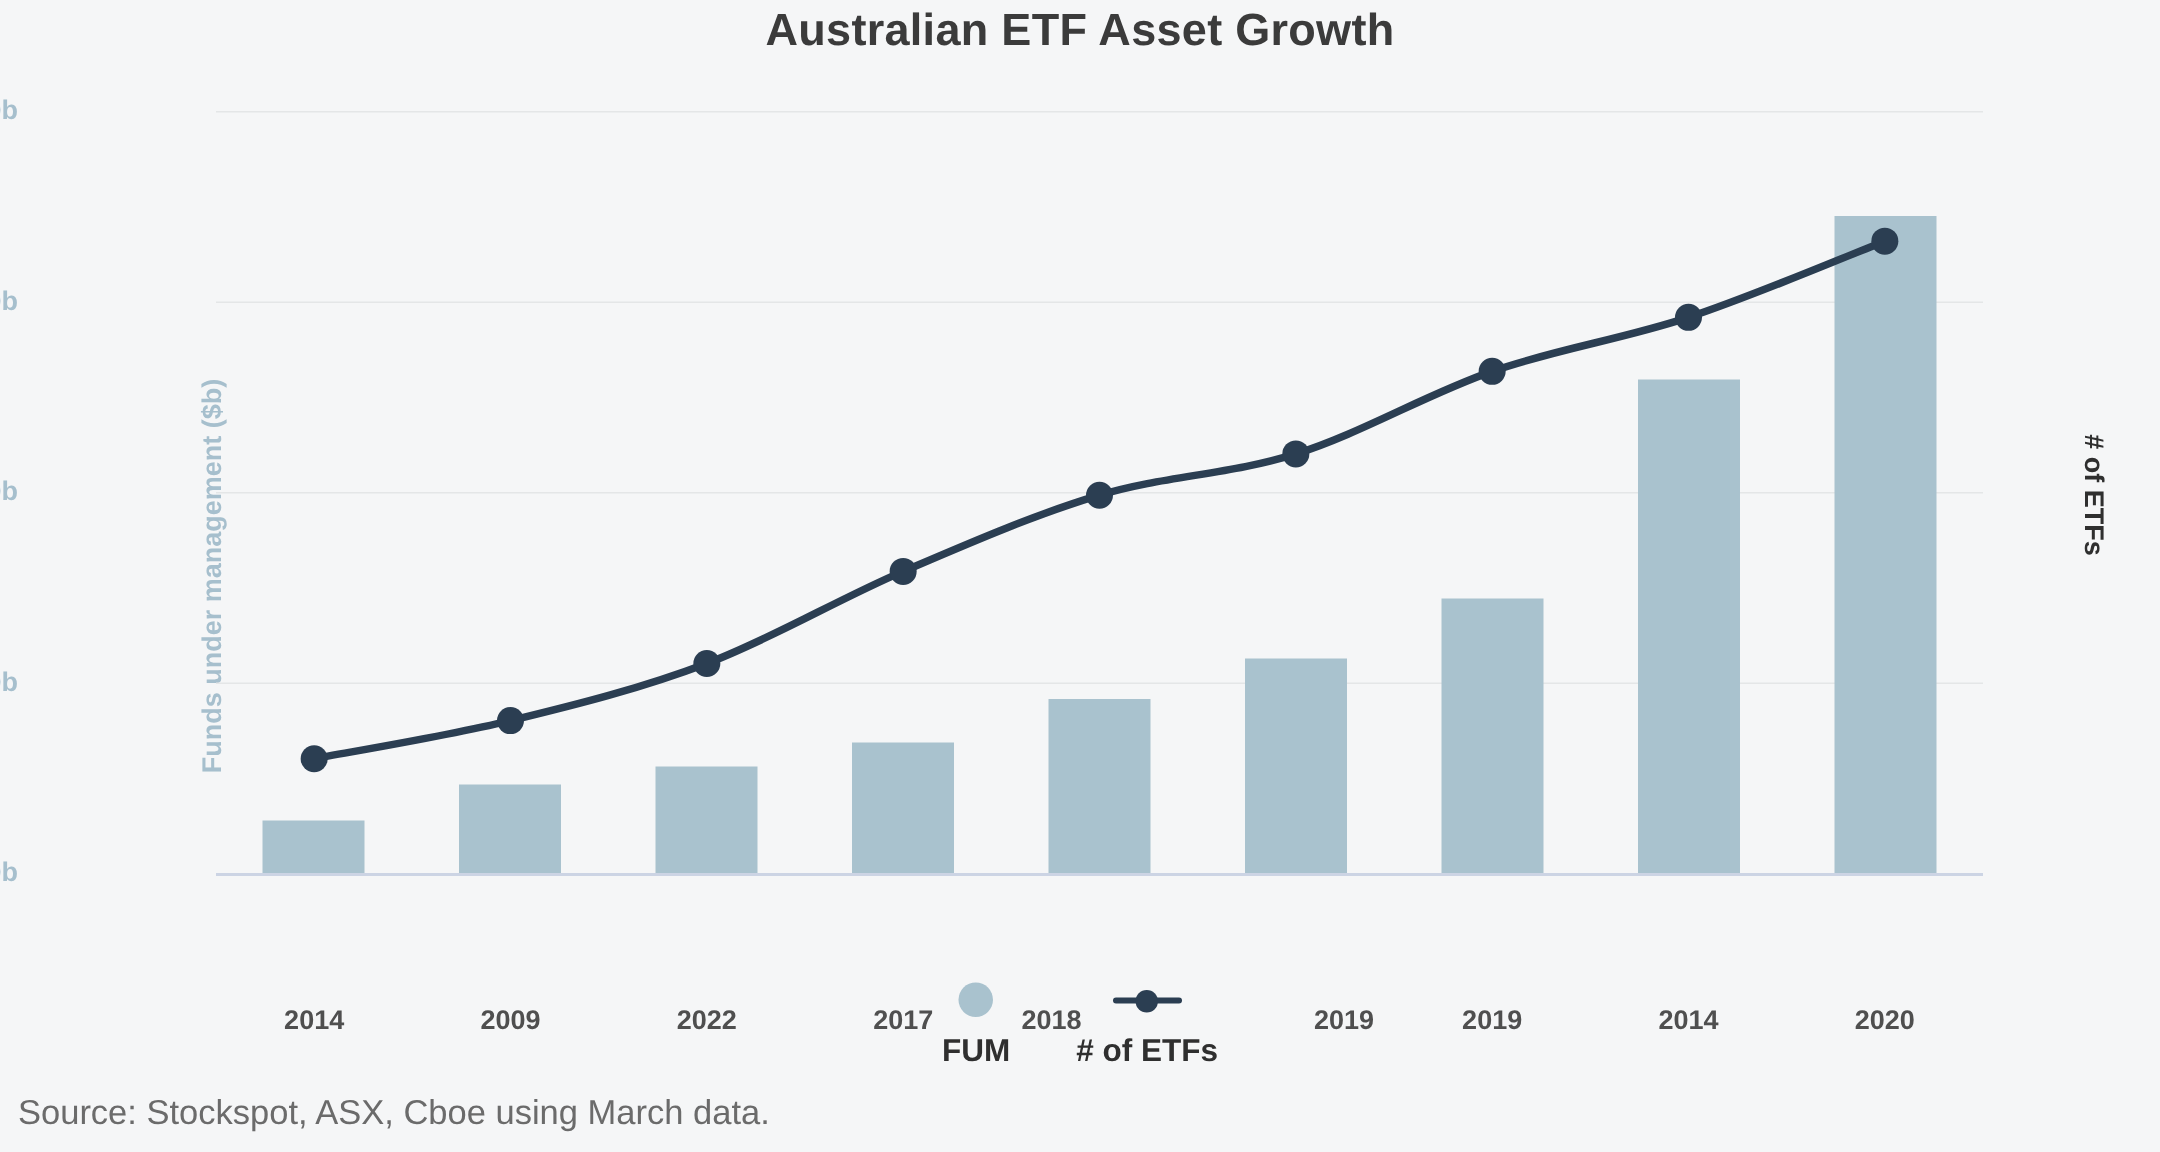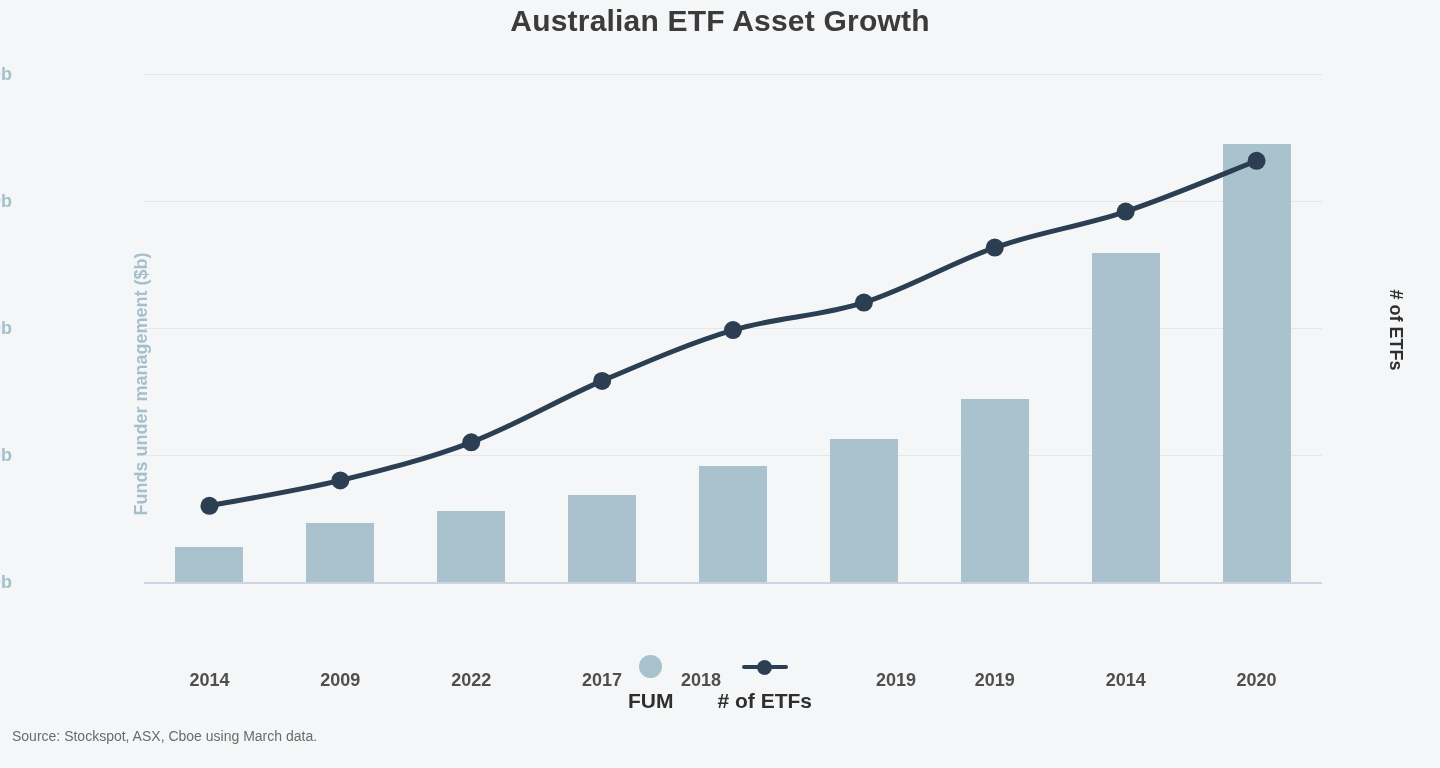--- a/index.html
+++ b/index.html
@@ -94,21 +94,21 @@
     width: 46px; height: 4px; background: #2b3e52; border-radius: 2px;
   }
   .legend-swatch-line::after {
     content: ""; position: absolute; left: 15px; top: 5px;
     width: 15px; height: 15px; border-radius: 50%; background: #2b3e52;
   }
   .legend-label { font-size: 21px; font-weight: bold; color: #2f2f2f; }
 
   #source-note {
     position: absolute; left: 12px; top: 728px;
-    font-size: 14px; color: #6b6b6b;
+    font-size: 23px; color: #6b6b6b;
   }
 </style>
 </head>
 <body>
 
 <div id="root">
 
   <div id="chart-title">Australian ETF Asset Growth</div>
 
   <div id="y-axis-title-left">Funds under management ($b)</div>

